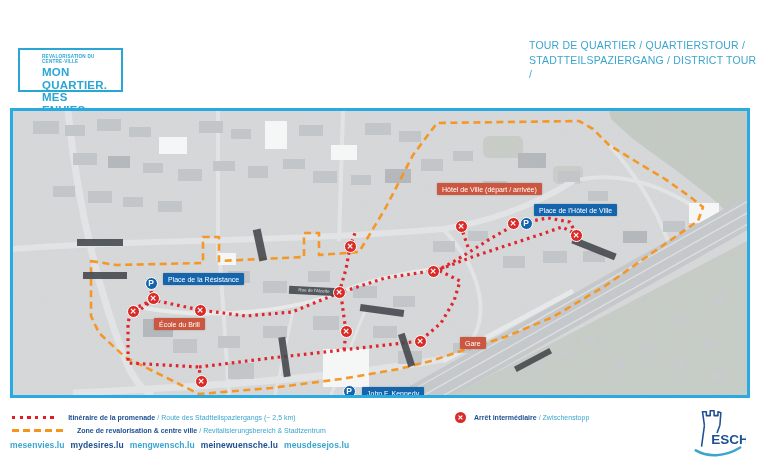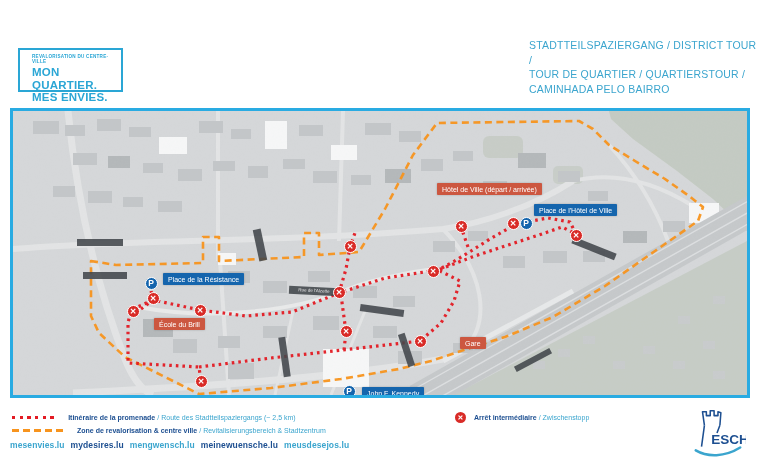--- a/index.html
+++ b/index.html
@@ -1,21 +1,21 @@
 <!DOCTYPE html>
 <html><head>
 <meta charset="utf-8">
 <style>
   html,body{margin:0;padding:0;}
   body{width:760px;height:472px;position:relative;background:#ffffff;overflow:hidden;
        font-family:"Liberation Sans",sans-serif;-webkit-font-smoothing:antialiased;}
 
   
   .brandbox{position:absolute;left:18px;top:48px;width:105px;height:44px;
-            border:2px solid #2aa6d5;box-sizing:border-box;padding:4px 12px;}
+            border:2px solid #2aa6d5;box-sizing:border-box;padding:4px 22px;}
   .brandbox .eyebrow{font-size:4.6px;font-weight:bold;letter-spacing:.25px;color:#2aa6d5;margin-bottom:2px;}
   .brandbox .bigline{font-size:11.5px;font-weight:800;letter-spacing:.2px;color:#2aa6d5;line-height:12.5px;}
 
   
   .titleblock{position:absolute;left:529px;top:38px;width:228px;color:#3ba5ce;}
   .titleblock .tline{font-size:10.5px;line-height:14.5px;letter-spacing:.2px;font-weight:400;}
   .titleblock .tdate{font-size:7.5px;margin-top:4px;letter-spacing:.3px;color:#4fb0d4;}
 
   
   .map{position:absolute;left:10px;top:108px;width:740px;height:290px;
@@ -63,23 +63,22 @@
 </head>
 <body>
 
 <div class="brandbox">
   <div class="eyebrow">REVALORISATION DU CENTRE-VILLE</div>
   <div class="bigline">MON QUARTIER.</div>
   <div class="bigline">MES ENVIES.</div>
 </div>
 
 <div class="titleblock">
+  <div class="tline">TOUR DE QUARTIER / QUARTIERSTOUR /</div>
   <div class="tline">STADTTEILSPAZIERGANG / DISTRICT TOUR /</div>
-  <div class="tline">TOUR DE QUARTIER / QUARTIERSTOUR /</div>
-  <div class="tline">CAMINHADA PELO BAIRRO</div>
 </div>
 
 <div class="map">
   <svg class="base" width="734" height="284" viewBox="0 0 734 284">
     <defs>
       <filter id="tex" x="0" y="0" width="100%" height="100%">
         <feTurbulence type="fractalNoise" baseFrequency="0.55" numOctaves="2" result="n"></feTurbulence>
         <feColorMatrix in="n" type="matrix" values="0 0 0 0 .55  0 0 0 0 .56  0 0 0 0 .57  0 0 0 .5 0"></feColorMatrix>
       </filter>
     </defs>

